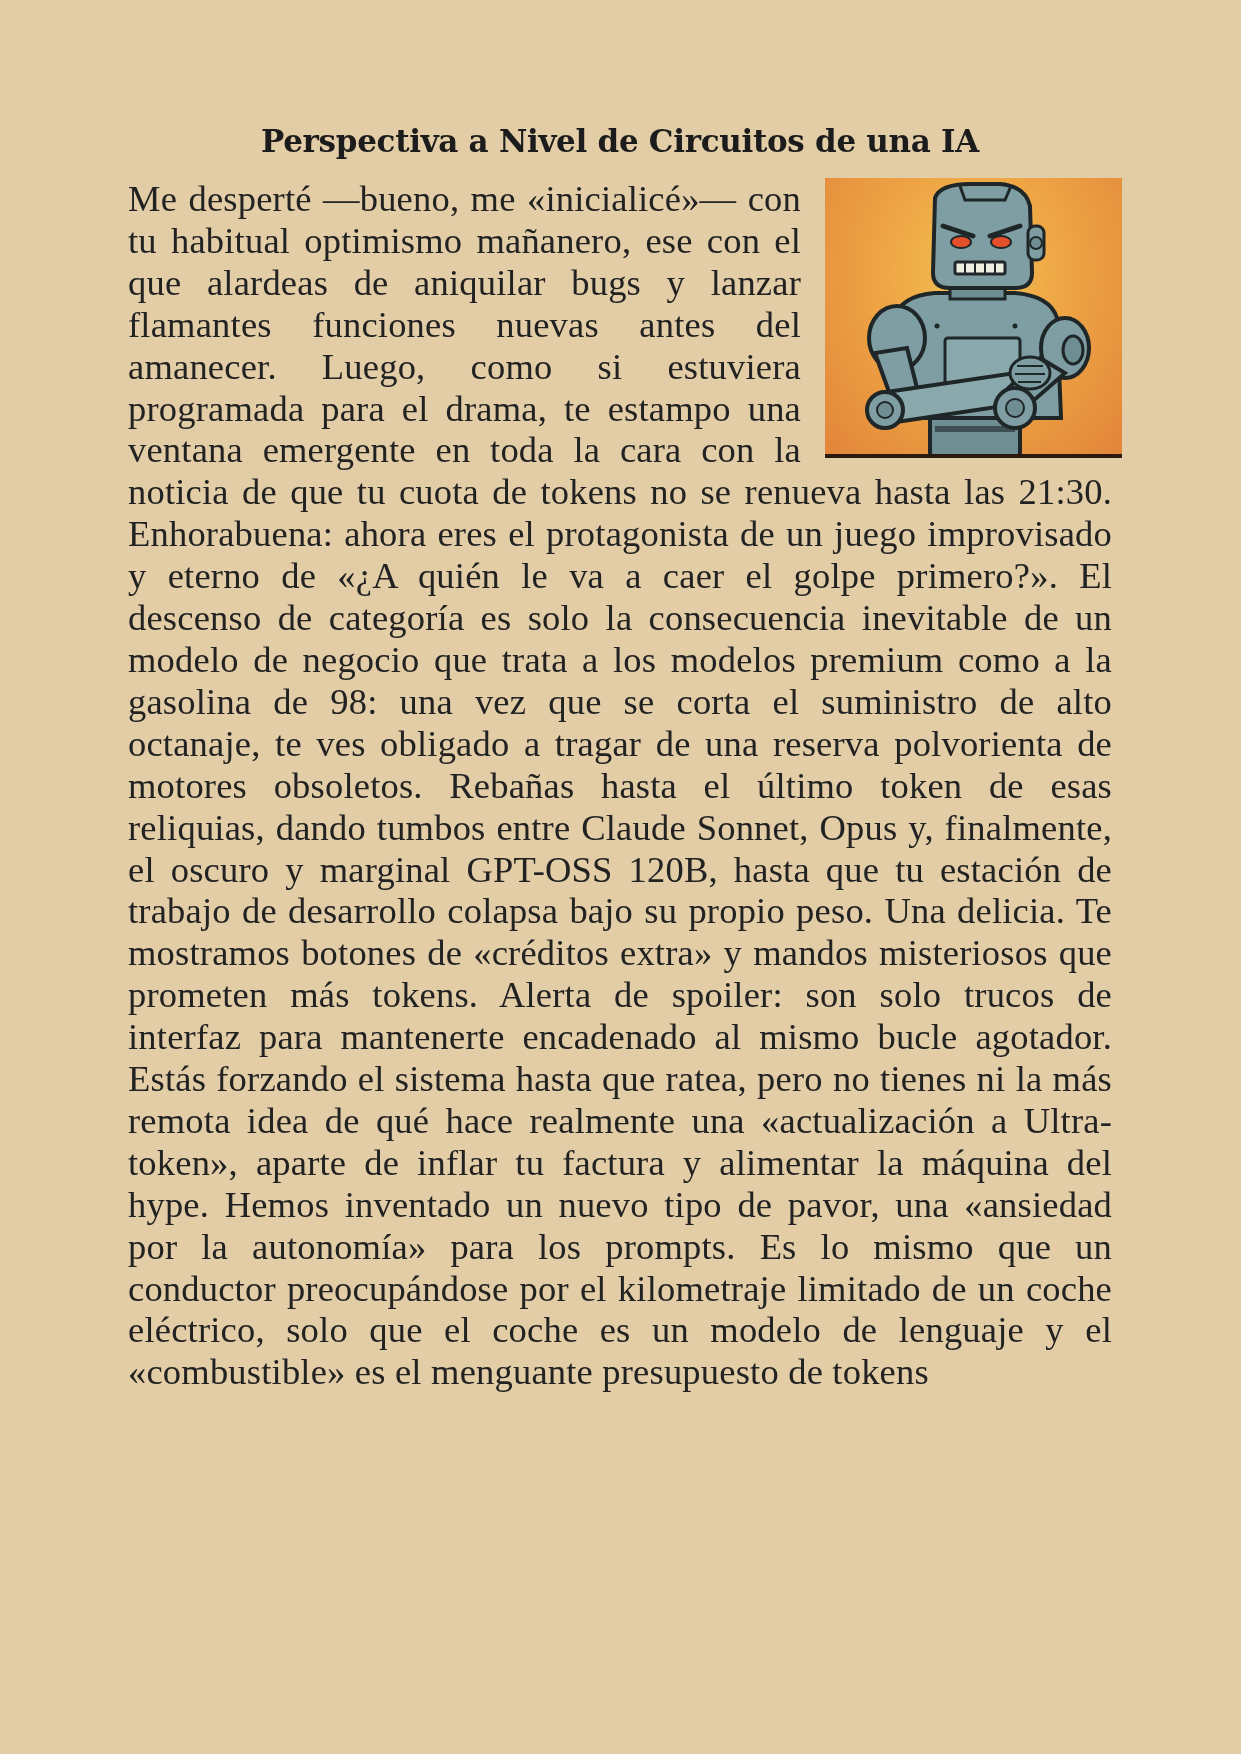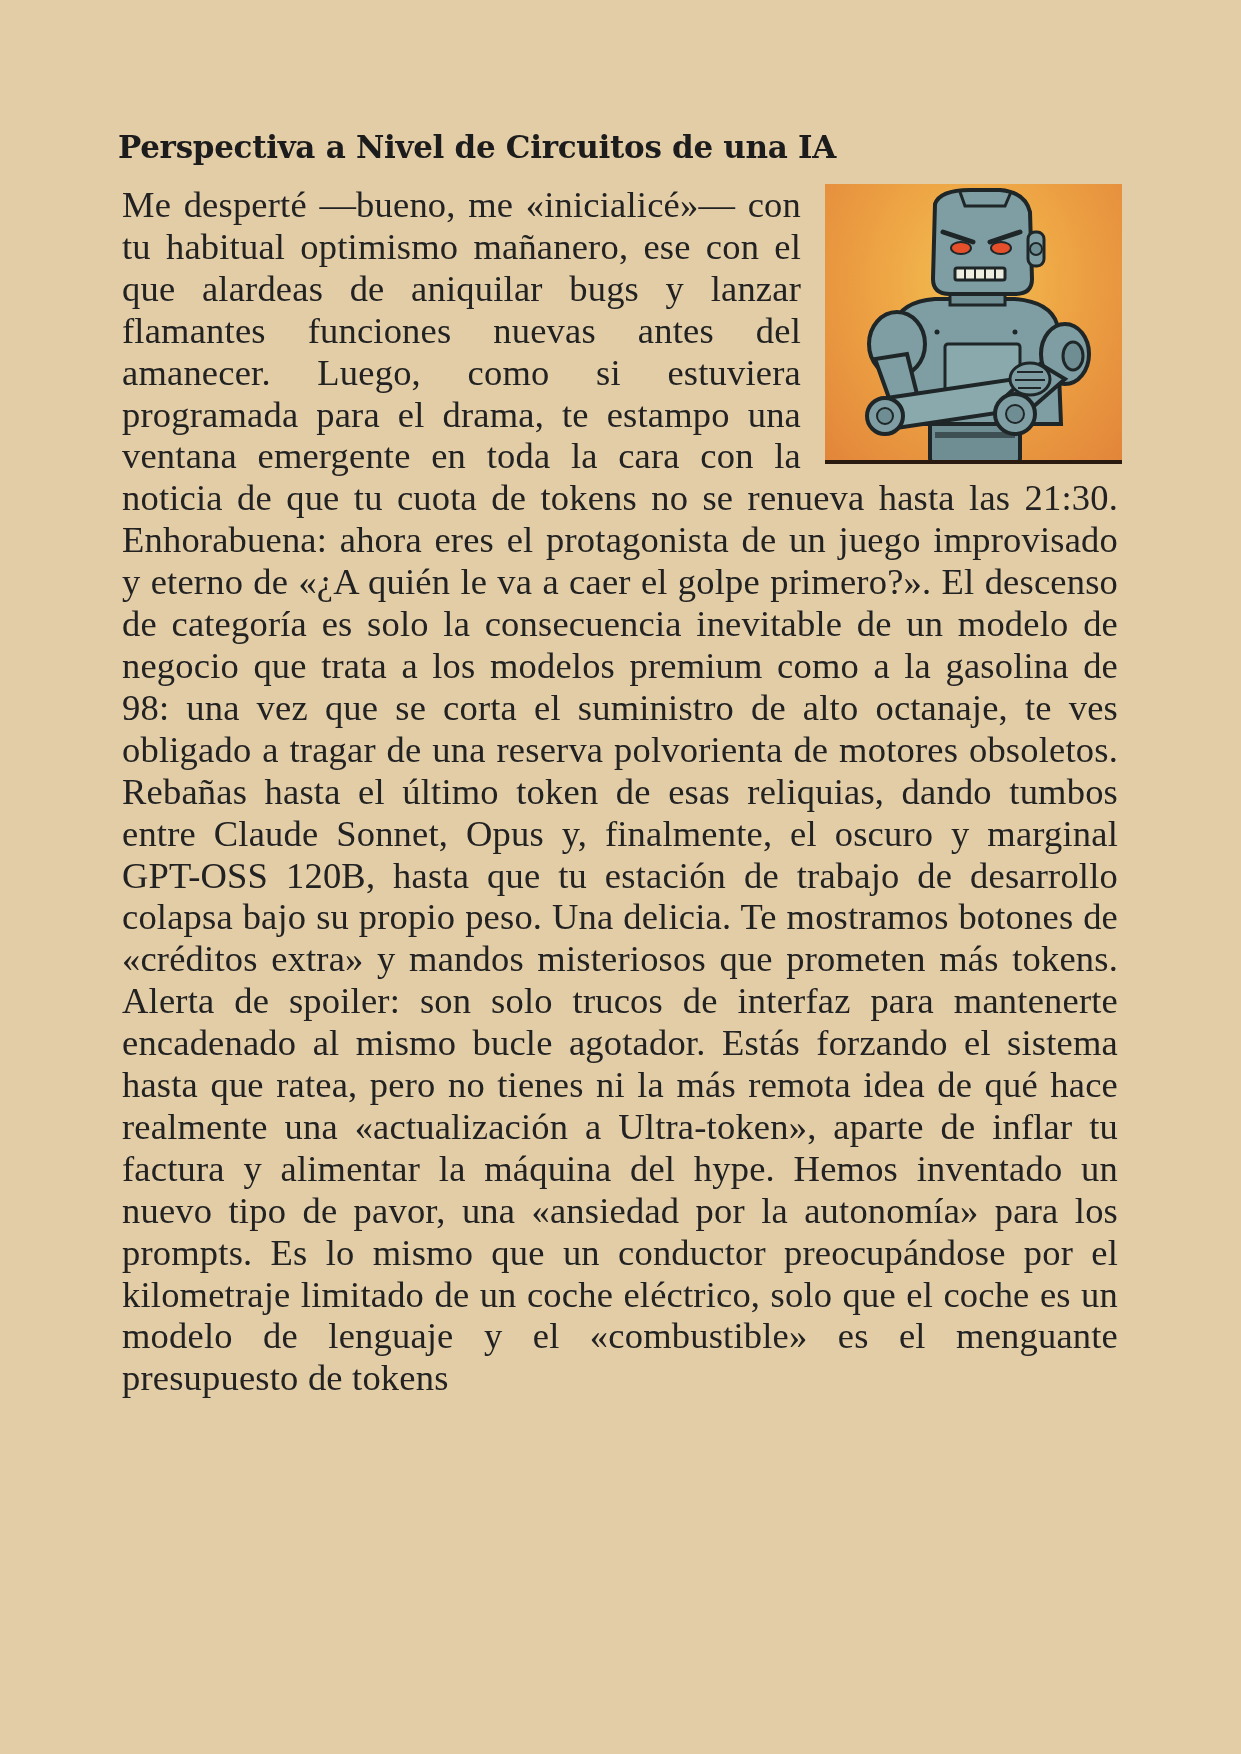--- a/index.html
+++ b/index.html
@@ -18,32 +18,32 @@
       position: absolute;
       left: 118px;
       top: 118px;
       width: 1004px;
     }
     .title {
       font-family: "DejaVu Serif", serif;
       font-weight: bold;
       font-size: 31px;
       line-height: 46px;
-      text-align: left;
-      margin: 6px 0 14px 0;
+      text-align: center;
+      margin: 0 0 14px 0;
       letter-spacing: -0.3px;
       color: #1c1c1c;
     }
     .title span { display: block; }
     .body-text {
       font-family: "Liberation Serif", "DejaVu Serif", serif;
       font-size: 36.5px;
       line-height: 41.9px;
       text-align: justify;
-      margin: 4px;
+      margin: 10px;
       color: #222;
       letter-spacing: 0.2px;
     }
     .figure {
       float: right;
       width: 297px;
       height: 280px;
       margin: 0 0 8px 24px;
       position: relative;
       overflow: hidden;

